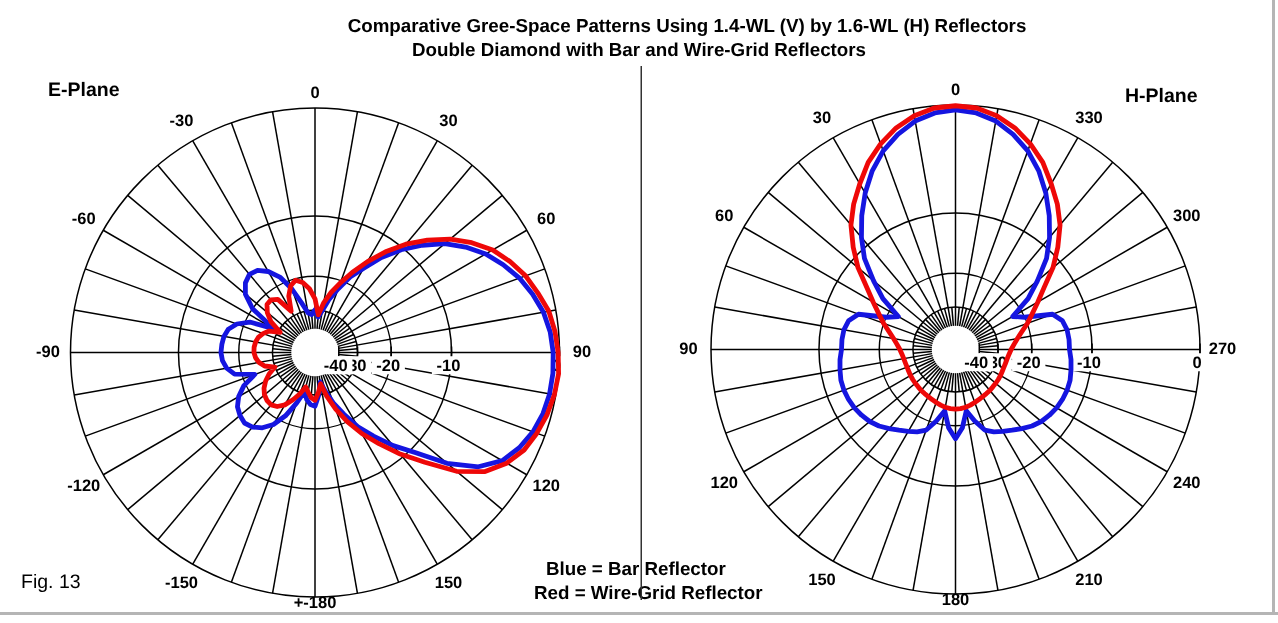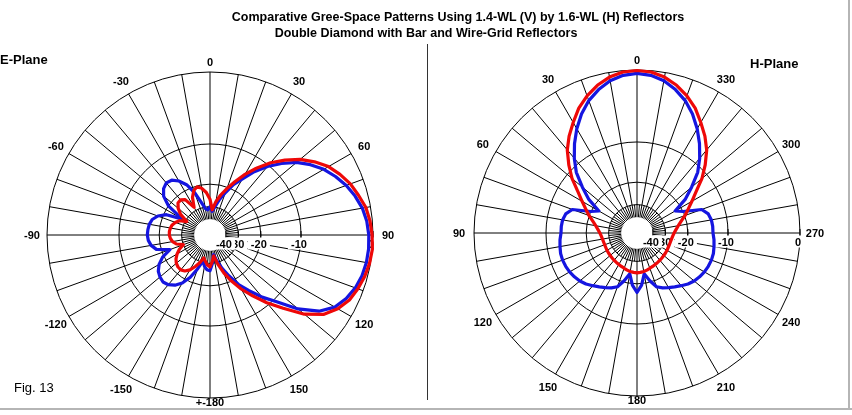--- a/index.html
+++ b/index.html
@@ -248,23 +248,27 @@
           <text x="726.0000000000001" y="78.84747812636996" text-anchor="middle" dominant-baseline="central" fill="#000000" font-size="11" font-weight="bold" font-family="&quot;Liberation Sans&quot;, sans-serif">330</text>
         </g>
         <path d="M637.0 73.3L623.2 75.3L610.1 80.7L598.6 89.6L588.8 100.6L581.5 113.9L576.8 128.7L574.5 143.7L574.3 158.2L576.3 172.3L582.4 187.2L588.6 199.1L598.9 211.0L590.9 211.5L572.3 209.5L565.7 213.9L562.6 219.9L561.3 226.4L561.0 233.0L560.0 239.7L560.0 246.6L560.6 253.5L562.6 260.1L565.7 266.3L569.6 271.9L574.4 276.8L579.8 281.0L586.0 284.0L592.8 285.7L599.3 286.8L605.5 287.6L611.4 287.9L617.5 286.7L624.2 280.7L629.8 273.8L632.4 285.1L637.0 292.5L641.6 285.1L644.2 273.8L649.8 280.7L656.5 286.7L662.6 287.9L668.5 287.6L674.7 286.8L681.2 285.7L688.0 284.0L694.2 281.0L699.6 276.8L704.4 271.9L708.3 266.3L711.4 260.1L713.4 253.5L714.0 246.6L714.0 239.7L713.0 233.0L712.7 226.4L711.4 219.9L708.3 213.9L701.7 209.5L683.1 211.5L675.1 211.0L685.4 199.1L691.6 187.2L697.7 172.3L699.7 158.2L699.5 143.7L697.2 128.7L692.5 113.9L685.2 100.6L675.4 89.6L663.9 80.7L650.8 75.3Z" fill="none" stroke="#1515e0" stroke-width="3.2" stroke-linejoin="round" stroke-linecap="round"></path>
         <path d="M637.0 70.5L622.9 72.0L609.5 77.1L597.4 85.3L587.1 95.9L578.8 108.2L573.2 122.5L569.1 136.1L567.3 150.0L568.8 164.8L572.0 178.4L577.9 191.6L582.1 201.3L585.8 209.1L589.0 215.5L592.8 221.2L595.7 225.7L598.0 229.6L599.9 233.0L601.3 236.1L602.5 239.1L603.6 242.0L604.7 244.8L605.8 247.5L607.0 250.3L608.5 253.0L610.2 255.5L612.1 257.9L614.1 260.3L616.4 262.4L618.9 264.4L621.4 266.4L624.2 268.3L627.1 270.1L630.2 271.5L633.6 272.4L637.0 272.8L640.4 272.4L643.8 271.5L646.9 270.1L649.8 268.3L652.6 266.4L655.1 264.4L657.6 262.4L659.9 260.3L661.9 257.9L663.8 255.5L665.5 253.0L667.0 250.3L668.2 247.5L669.3 244.8L670.4 242.0L671.5 239.1L672.7 236.1L674.1 233.0L676.0 229.6L678.3 225.7L681.2 221.2L685.0 215.5L688.2 209.1L691.9 201.3L696.1 191.6L702.0 178.4L705.2 164.8L706.7 150.0L704.9 136.1L700.8 122.5L695.2 108.2L686.9 95.9L676.6 85.3L664.5 77.1L651.1 72.0Z" fill="none" stroke="#ee0808" stroke-width="3.2" stroke-linejoin="round" stroke-linecap="round"></path>
       </g>
     </svg>
 
   <div class="title-line" style="top:10px;padding-left:32px;">Comparative Gree-Space Patterns Using 1.4-WL (V) by 1.6-WL (H) Reflectors</div>
   <div class="title-line" style="top:26px;">Double Diamond with Bar and Wire-Grid Reflectors</div>
 
-  <div class="pane-label" style="left:0; top:52px;">E-Plane</div>
+  <div class="pane-label" style="left:32px; top:52px;">E-Plane</div>
   <div class="pane-label" style="left:750px; top:56px;">H-Plane</div>
 
   <div class="fig-label">Fig. 13</div>
 
+  <div class="legend">
+    <div class="l1">Blue = Bar Reflector</div>
+    <div class="l2">Red = Wire-Grid Reflector</div>
+  </div>
 
   <div class="divider"></div>
   <div class="edge-right" style="left: 848px; background: rgb(181, 181, 181);"></div>
   <div class="edge-bottom" style="background: rgb(181, 181, 181);"></div>
 
 </div>
 
 </body></html>

